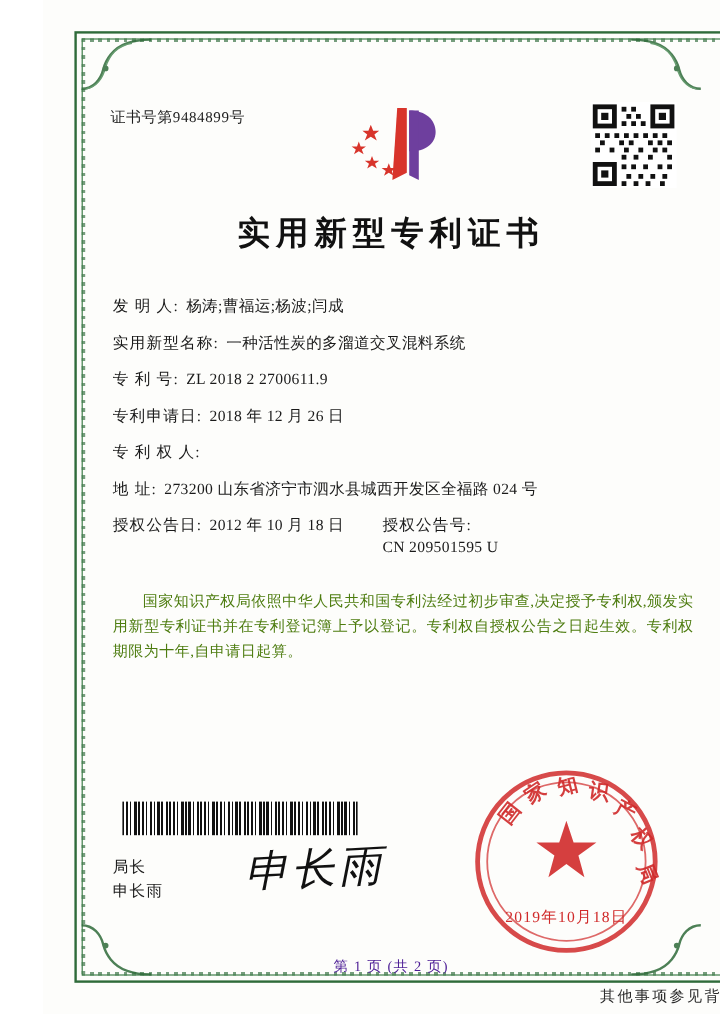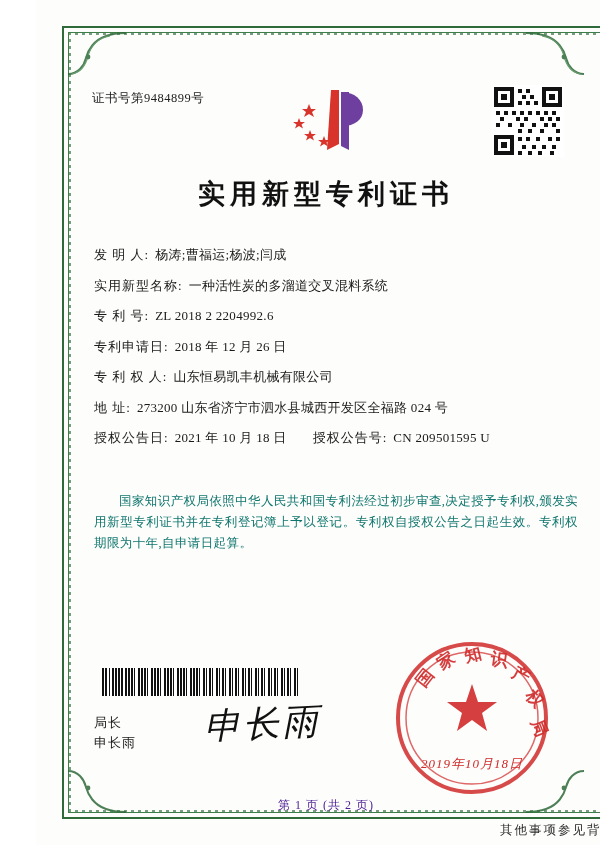--- a/index.html
+++ b/index.html
@@ -117,31 +117,31 @@
   }
   .row .val {
     margin-left: 6px;
     color: #1a1a1a;
     letter-spacing: .3px;
   }
   .row.two .grp {
     display: flex;
     align-items: baseline;
   }
-  .row.two .grp + .grp { margin-left: 26px; }
+  .row.two .grp + .grp { margin-left: 26px; flex-direction: column; }
 
   
   .paras {
     position: absolute;
     left: 58px; top: 491px;
     width: 484px;
     font-size: 12.5px;
     line-height: 21px;
     text-align: justify;
-    color: #0f766e;
+    color: #4d7c0f;
   }
   .paras p {
     margin: 0 0 5px 0;
     text-indent: 2em;
     letter-spacing: .4px;
   }
 
   
   .barcode {
     position: absolute;
@@ -179,21 +179,20 @@
     width: 156px; height: 156px;
   }
   .seal-date {
     position: absolute;
     right: 74px; top: 755px;
     width: 140px;
     text-align: center;
     font-size: 13px;
     color: #d02a2a;
     letter-spacing: 1px;
-    font-style: italic;
   }
 
   
   .page-num {
     position: absolute;
     left: 0; right: 0;
     top: 797px;
     text-align: center;
     font-size: 12px;
     letter-spacing: 1px;
@@ -320,38 +319,37 @@
     <div class="row">
       <span class="lbl">发 明 人:</span>
       <span class="val">杨涛;曹福运;杨波;闫成</span>
     </div>
     <div class="row">
       <span class="lbl">实用新型名称:</span>
       <span class="val">一种活性炭的多溜道交叉混料系统</span>
     </div>
     <div class="row">
       <span class="lbl">专 利 号:</span>
-      <span class="val">ZL 2018 2 2204992.6</span>
+      <span class="val">ZL 2018 2 2700611.9</span>
     </div>
     <div class="row">
       <span class="lbl">专利申请日:</span>
       <span class="val">2018 年 12 月 26 日</span>
     </div>
     <div class="row">
       <span class="lbl">专 利 权 人:</span>
-      <span class="val">山东恒易凯丰机械有限公司</span>
     </div>
     <div class="row">
       <span class="lbl">地 址:</span>
       <span class="val">273200 山东省济宁市泗水县城西开发区全福路 024 号</span>
     </div>
     <div class="row two">
       <span class="grp">
         <span class="lbl">授权公告日:</span>
-        <span class="val">2021 年 10 月 18 日</span>
+        <span class="val">2012 年 10 月 18 日</span>
       </span>
       <span class="grp">
         <span class="lbl">授权公告号:</span>
         <span class="val">CN 209501595 U</span>
       </span>
     </div>
   </div>
 
   <div class="paras">
     <p>国家知识产权局依照中华人民共和国专利法经过初步审查,决定授予专利权,颁发实用新型专利证书并在专利登记簿上予以登记。专利权自授权公告之日起生效。专利权期限为十年,自申请日起算。</p>

